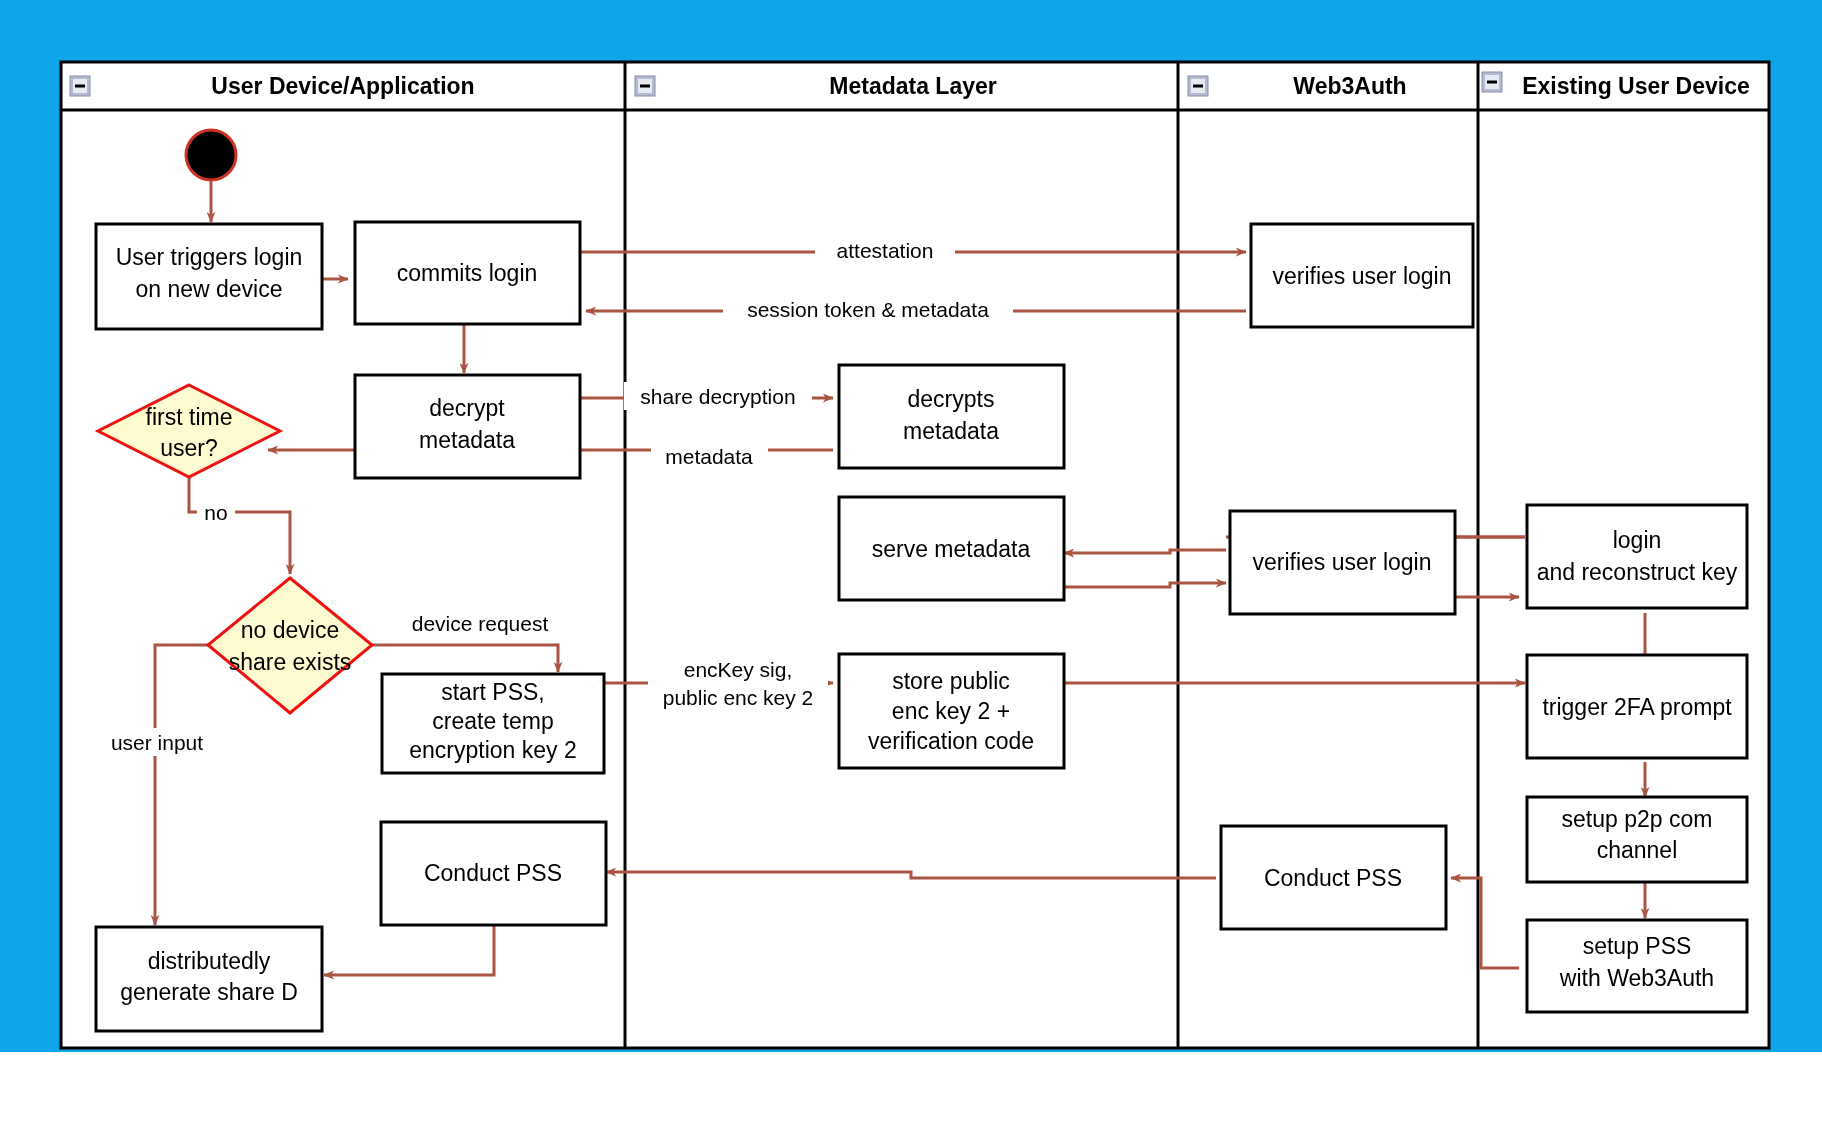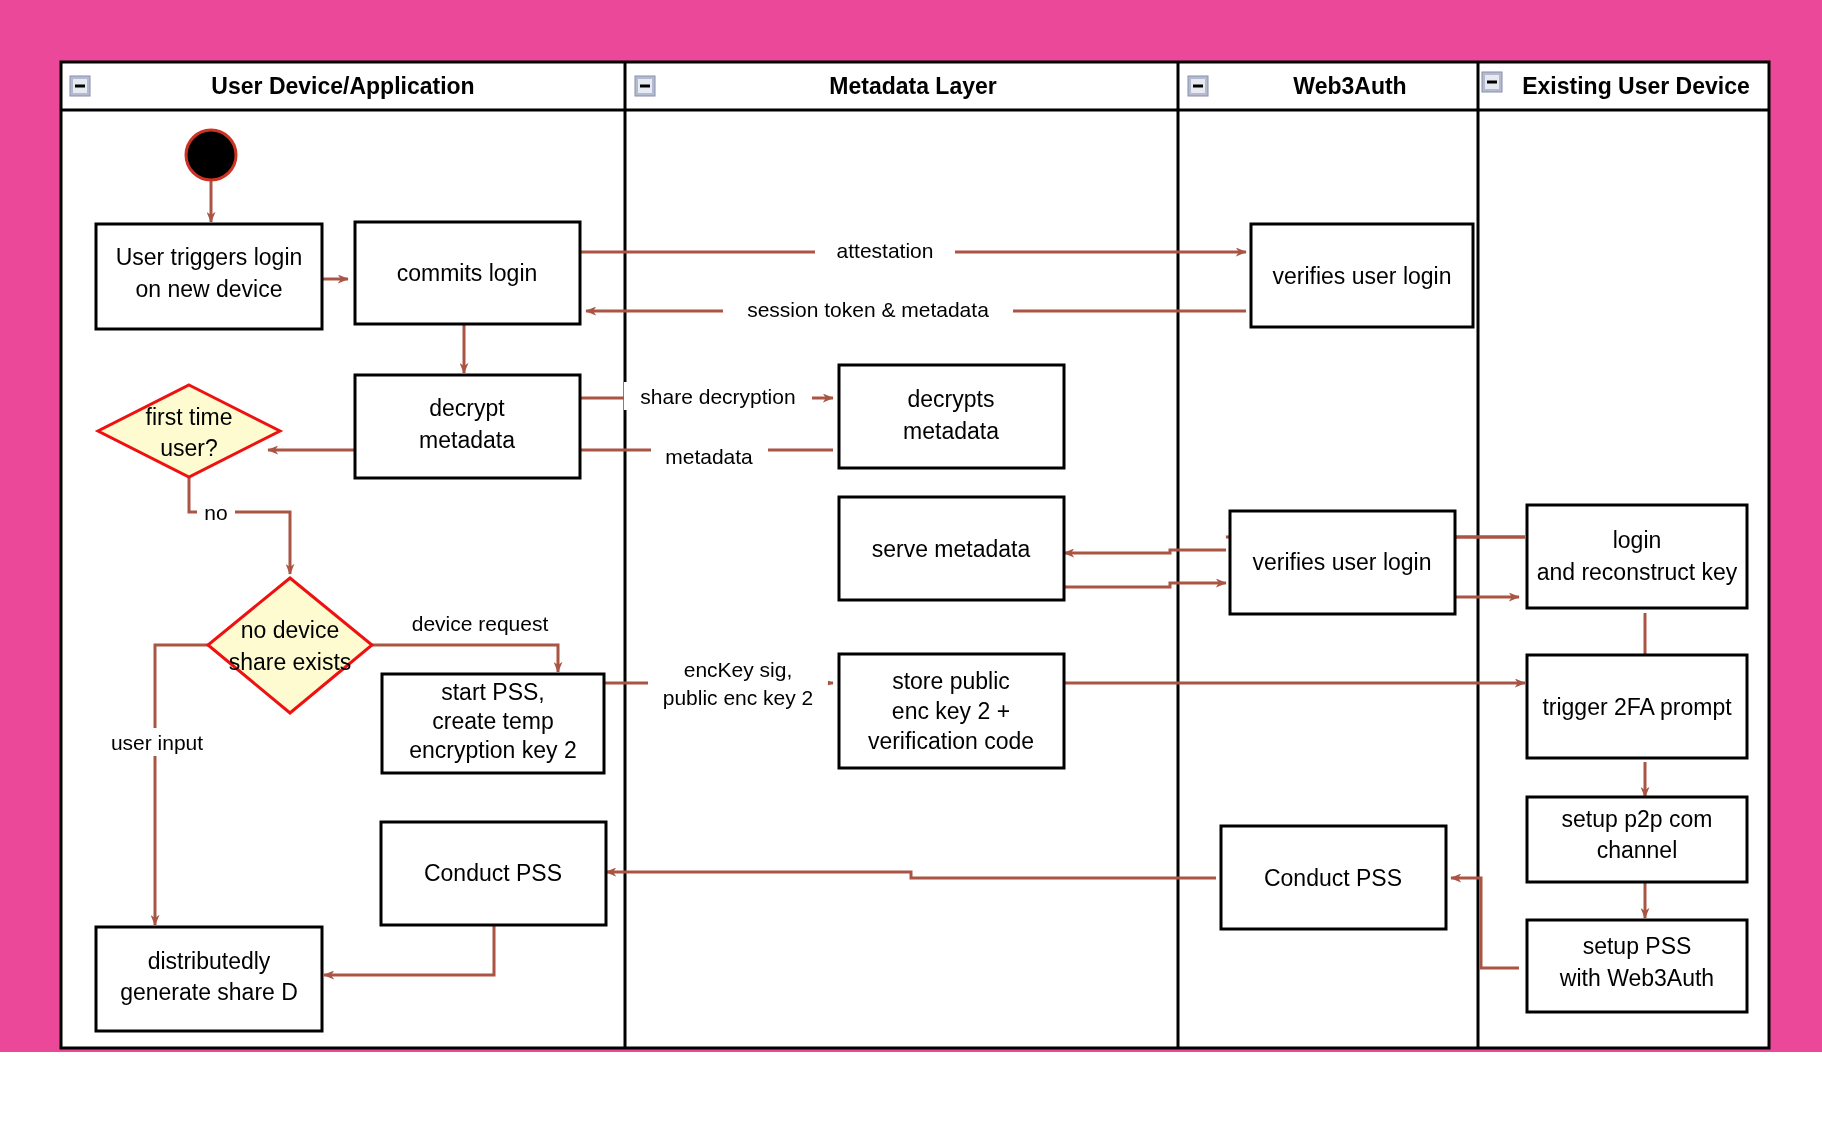--- a/index.html
+++ b/index.html
@@ -10,21 +10,21 @@
   body {
     width: 1822px;
     height: 1132px;
     font-family: "Liberation Sans", sans-serif;
     overflow: hidden;
   }
   #diagram-root {
     position: relative;
     width: 1822px;
     height: 1052px;
-    background: #ec4899;
+    background: #0ea5e9;
   }
   svg#diagram-svg {
     position: absolute;
     top: 0;
     left: 0;
     width: 1822px;
     height: 1132px;
     display: block;
   }
   .lane-header-text {

